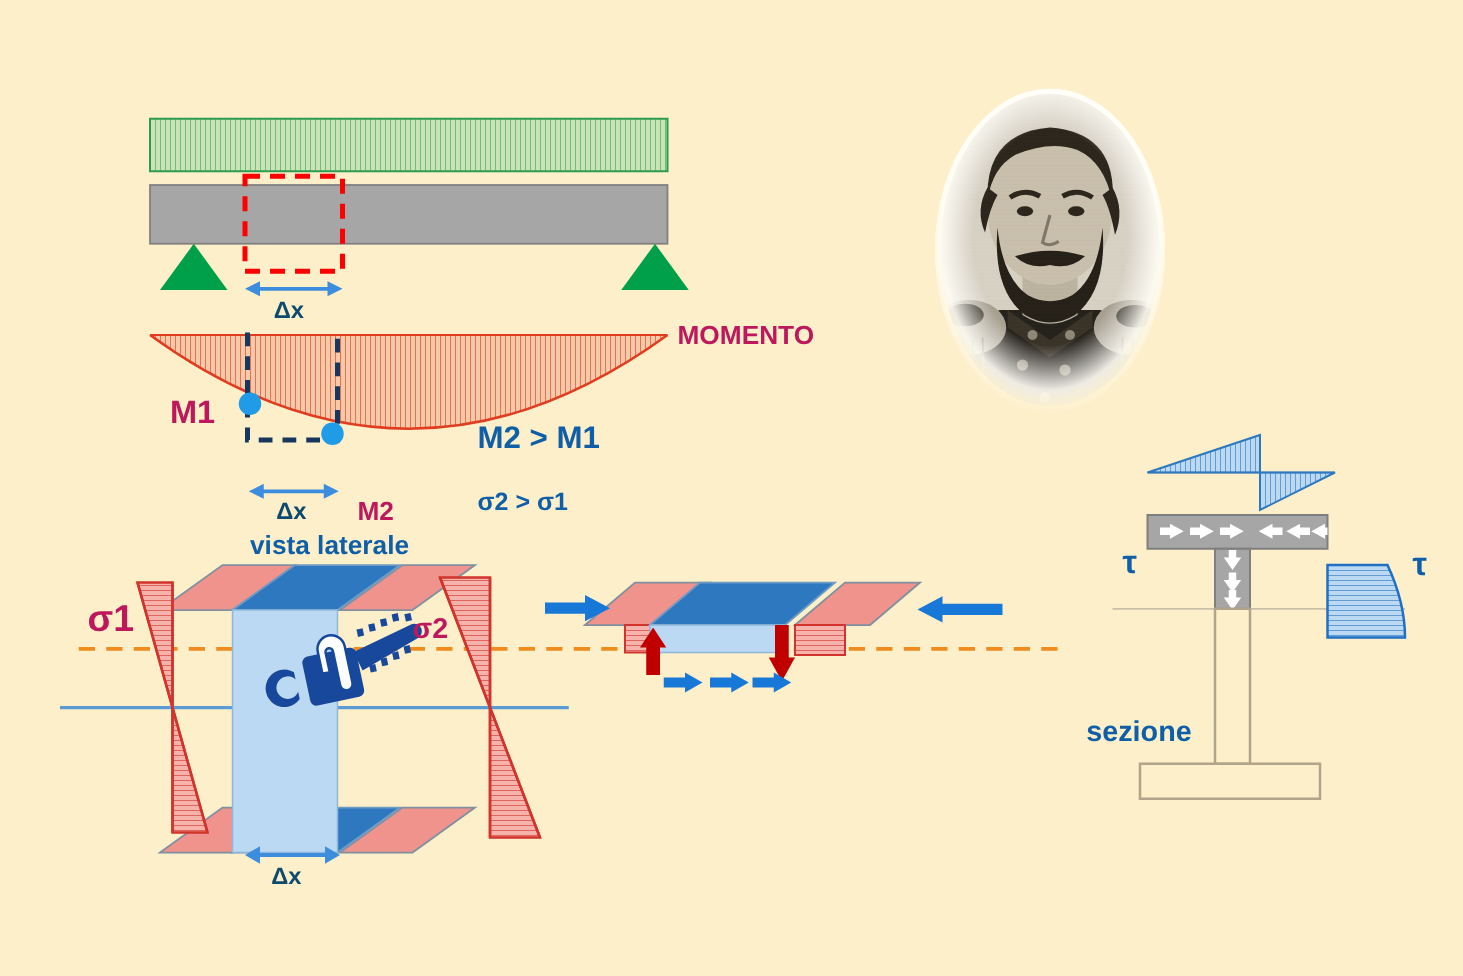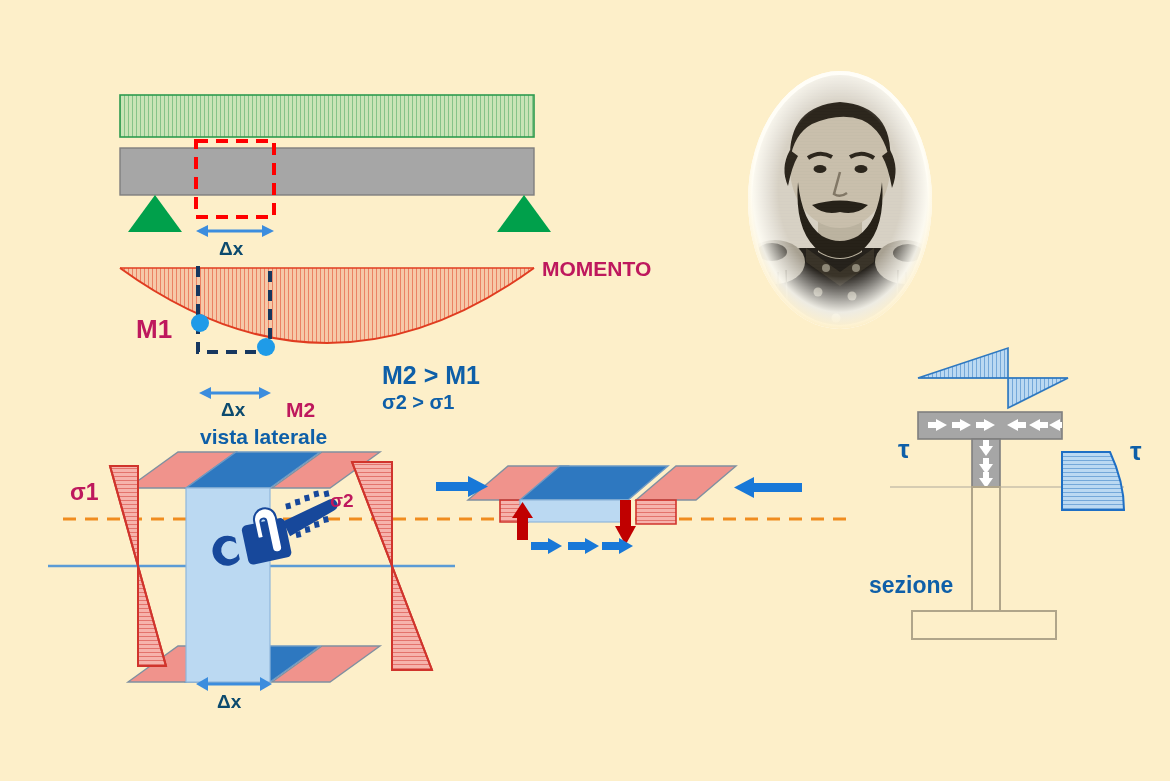--- a/index.html
+++ b/index.html
@@ -339,29 +339,29 @@
 <div class="lbl lbl-red" style="left:136px;top:316px;font-size:26px;">M1</div>
 
 <div class="lbl lbl-red" style="left:286px;top:352px;font-size:21px;margin-top:47px;">M2</div>
 
 <div class="lbl lbl-blue" style="left:219px;top:239px;font-size:19px;">Δx</div>
 
 <div class="lbl lbl-blue" style="left:221px;top:400px;font-size:19px;">Δx</div>
 
 <div class="lbl lbl-blue" style="left:217px;top:692px;font-size:19px;">Δx</div>
 
-<div class="lbl lbl-navy" style="left:382px;top:363px;font-size:25px;">M2 &gt; M1</div>
+<div class="lbl lbl-navy" style="left:382px;top:338px;font-size:25px;">M2 &gt; M1</div>
 
 <div class="lbl lbl-navy" style="left:382px;top:392px;font-size:20px;">σ2 &gt; σ1</div>
 
 <div class="lbl lbl-navy" style="left:200px;top:426px;font-size:21px;">vista laterale</div>
 
-<div class="lbl lbl-red" style="left:70px;top:481px;font-size:23px;">σ1</div>
-
-<div class="lbl lbl-red" style="left:330px;top:491px;font-size:19px;">σ2</div>
+<div class="lbl lbl-red" style="left:70px;top:481px;font-size:30px;">σ1</div>
+
+<div class="lbl lbl-red" style="left:330px;top:491px;font-size:23px;">σ2</div>
 
 <div class="lbl lbl-navy" style="left:898px;top:436px;font-size:26px;">τ</div>
 
 <div class="lbl lbl-navy" style="left:1130px;top:438px;font-size:26px;">τ</div>
 
 <div class="lbl lbl-navy" style="left:869px;top:574px;font-size:23px;">sezione</div>
 
 </div>
 
 </body></html>

